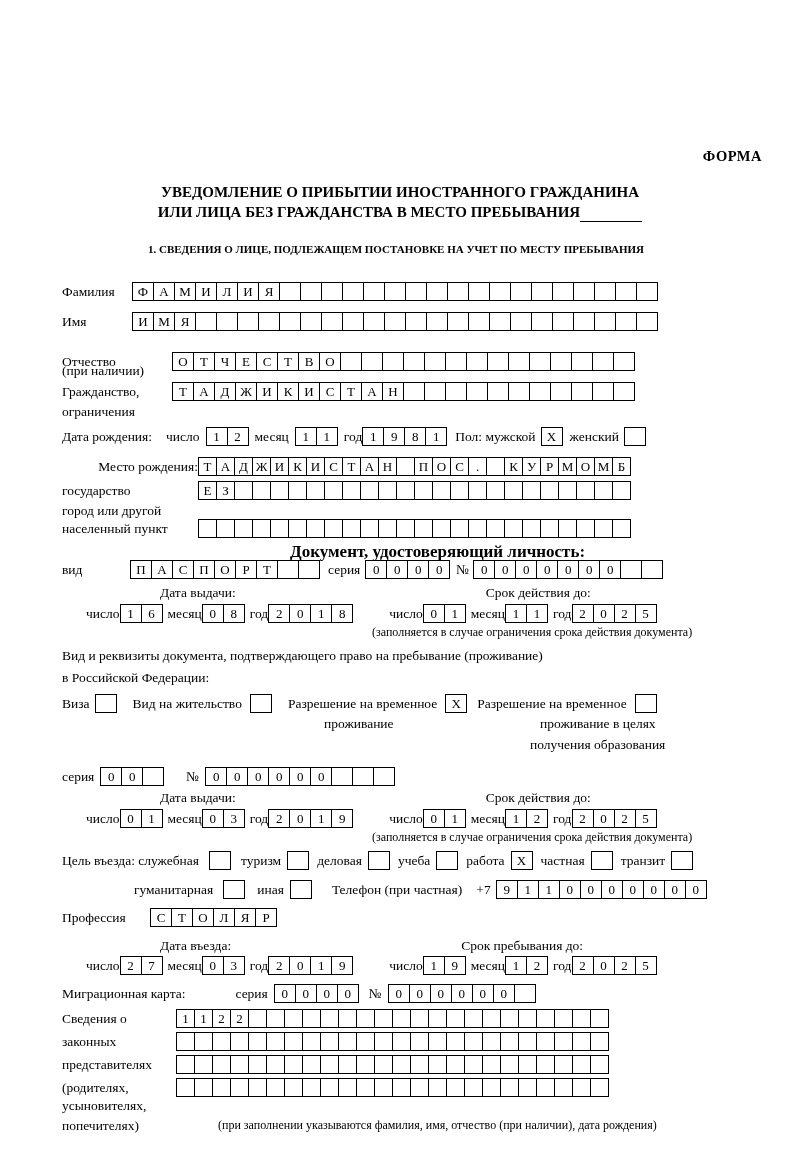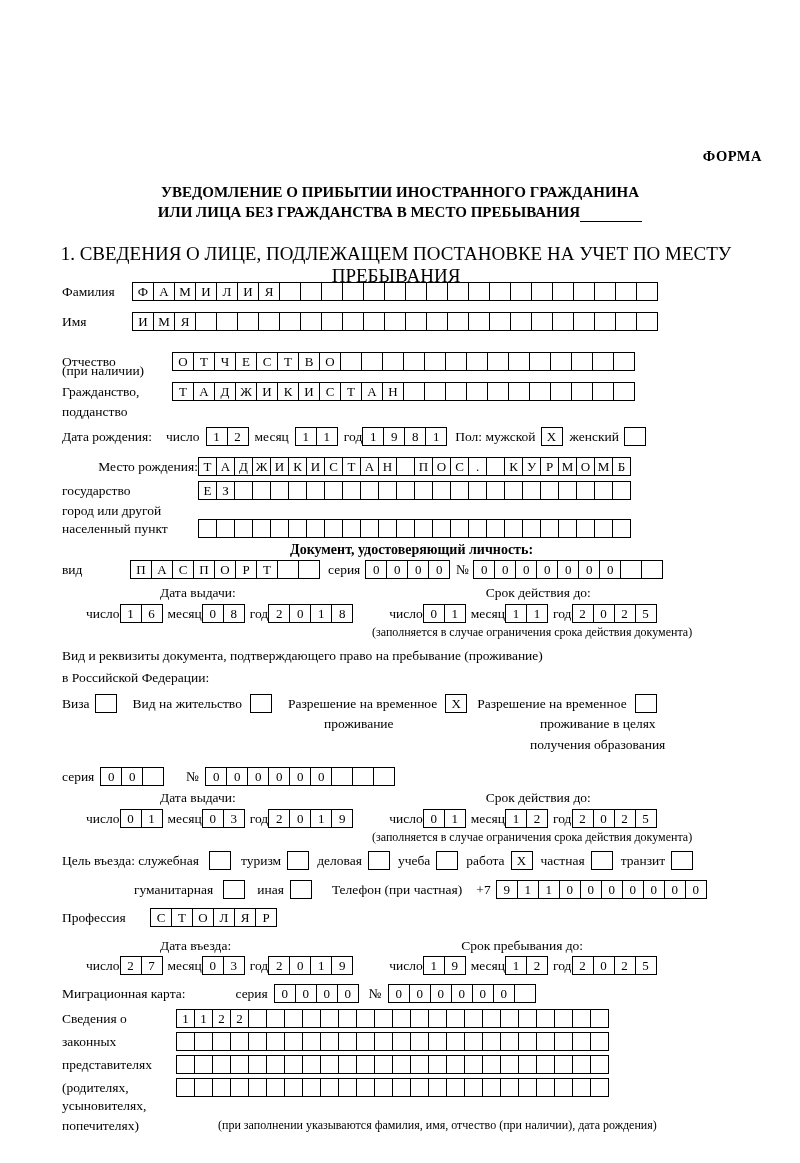--- a/index.html
+++ b/index.html
@@ -57,22 +57,22 @@
     border-bottom: 1px solid #000;
     height: 14px;
     vertical-align: bottom;
   }
   .section1 {
     position: absolute;
     top: 243px;
     left: 0;
     width: 792px;
     text-align: center;
-    font-weight: normal;
-    font-size: 19px;
+    font-weight: bold;
+    font-size: 11px;
   }
   
   .row {
     position: absolute;
     display: flex;
     align-items: center;
     font-size: 13.5px;
     white-space: nowrap;
   }
   .lbl { font-size: 13.5px; }
@@ -231,21 +231,21 @@
         <span class="c"></span>
         <span class="c"></span>
         <span class="c"></span>
         <span class="c"></span>
         <span class="c"></span>
         <span class="c"></span>
         <span class="c"></span>
       </span>
   </div>
   <div class="row" style="top:404px; left:62px;">
-    <span class="lbl">подданство</span>
+    <span class="lbl">ограничения</span>
   </div>
 
   <div class="row" style="top:427px; left:62px;">
     <span class="lbl">Дата рождения:</span>
     <span class="spacer" style="width:14px;"></span>
     <span class="lbl">число</span>
     <span class="spacer" style="width:6px;"></span>
     <span class="cells" id="birth-day">
         <span class="c">1</span>
         <span class="c">2</span>
@@ -359,21 +359,21 @@
         <span class="c" style="width: 19px;"></span>
         <span class="c" style="width: 19px;"></span>
         <span class="c" style="width: 19px;"></span>
         <span class="c" style="width: 19px;"></span>
         <span class="c" style="width: 19px;"></span>
         <span class="c" style="width: 19px;"></span>
         <span class="c" style="width: 19px;"></span>
       </span>
   </div>
 
-  <div class="row bold" style="top:542px; left:290px; font-size:14px;">Документ, удостоверяющий личность:</div>
+  <div class="row bold" style="top:542px; left:290px; font-size:17px;">Документ, удостоверяющий личность:</div>
 
   <div class="row" style="top:560px; left:62px;">
     <span class="lbl" style="width:68px;">вид</span>
     <span class="cells" id="iddoc-kind">
         <span class="c">П</span>
         <span class="c">А</span>
         <span class="c">С</span>
         <span class="c">П</span>
         <span class="c">О</span>
         <span class="c">Р</span>

